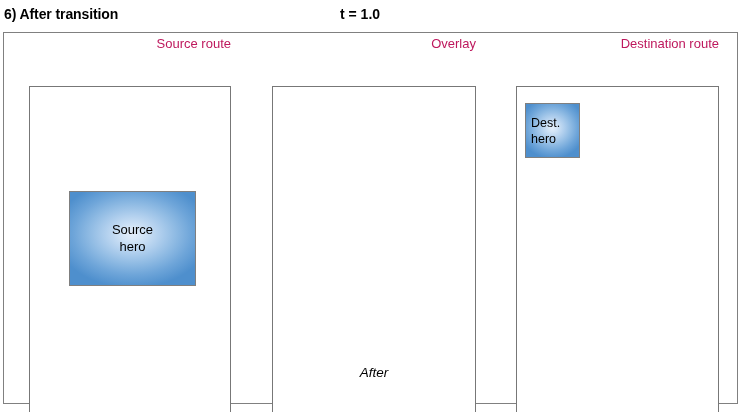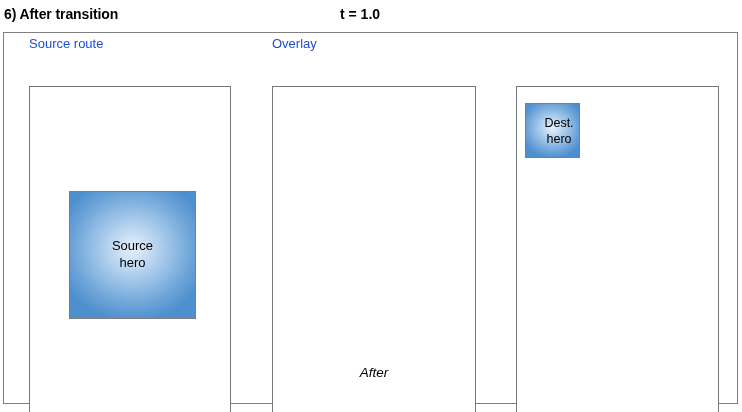--- a/index.html
+++ b/index.html
@@ -52,23 +52,23 @@
     border: 1px solid #808080;
     box-sizing: border-box;
     background: #ffffff;
   }
 
   
   .column-header {
     position: absolute;
     top: 3px;
     font-size: 13px;
-    text-align: left;
+    text-align: right;
     white-space: nowrap;
-    color: #1d4ed8;
+    color: #be185d;
   }
   #header-source      { left: 25px;  width: 202px; }
   #header-overlay     { left: 268px; width: 204px; }
   #header-destination { left: 512px; width: 203px; }
 
   
   .panel {
     position: absolute;
     top: 53px;
     height: 328px;
@@ -97,34 +97,34 @@
     flex-direction: column;
     justify-content: center;
     color: #000000;
     line-height: 1.28;
   }
 
   #hero-source {
     left: 39px;      
     top: 104px;      
     width: 127px;
-    height: 128px;
+    height: 95px;
     align-items: center;
     text-align: center;
     font-size: 13px;
   }
 
   #hero-destination {
     left: 8px;       
     top: 16px;       
     width: 55px;
     height: 55px;
-    align-items: center;
+    align-items: flex-start;
     text-align: left;
-    padding-left: 13px;
+    padding-left: 5px;
     font-size: 12.5px;
   }
 
   .hero-line { display: block; white-space: nowrap; }
 
   
   #overlay-empty-label {
     position: absolute;
     left: 0;
     top: 278px;
@@ -140,20 +140,21 @@
 
 <div id="caption-row">
   <div id="step-title">6) After transition</div>
   <div id="time-label">t = 1.0</div>
 </div>
 
 <div id="outer-frame">
 
   <div class="column-header" id="header-source">Source route</div>
   <div class="column-header" id="header-overlay">Overlay</div>
+  <div class="column-header" id="header-destination">Destination route</div>
 
   <div class="panel" id="panel-source">
     <div class="hero-box" id="hero-source">
       <span class="hero-line">Source</span>
       <span class="hero-line">hero</span>
     </div>
   </div>
 
   <div class="panel" id="panel-overlay">
     <div id="overlay-empty-label">After</div>

